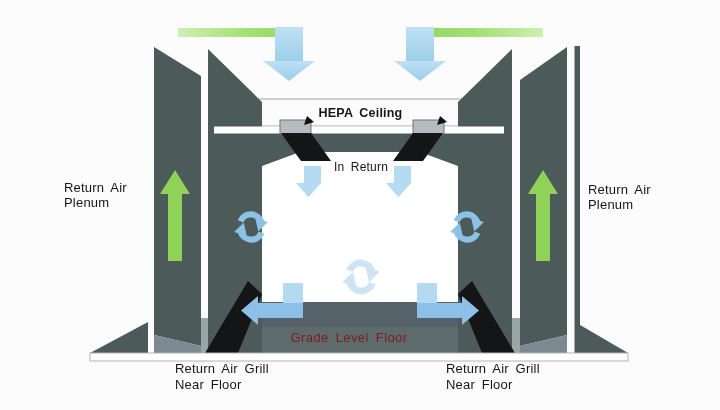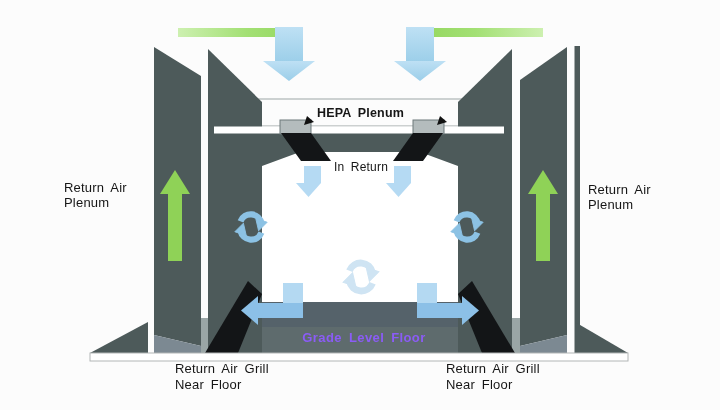--- a/index.html
+++ b/index.html
@@ -7,21 +7,21 @@
          font-family:"Liberation Sans", sans-serif;}
   #stage svg{position:absolute;left:0;top:0;}
   .lbl{position:absolute;color:#161616;font-size:13px;line-height:15px;
        word-spacing:3px;letter-spacing:0.2px;white-space:nowrap;}
   .lbl.center{text-align:center;}
   .lbl.semi{font-weight:400;}
   #hepa-label{left:300px;top:106px;width:121px;font-weight:700;font-size:12.5px;}
   #ceiling-label{left:310px;top:160px;width:102px;font-size:12px;}
   #plenum-left-label{left:64px;top:180px;}
   #plenum-right-label{left:588px;top:182px;}
-  #floor-label{left:294px;top:330px;width:140px;font-weight:700;color:#8b5cf6;letter-spacing:0.4px;}
+  #floor-label{left:279px;top:330px;width:140px;font-weight:400;color:#7f1d1d;letter-spacing:0.4px;}
   #grill-left-label{left:175px;top:361px;font-size:13px;line-height:15.5px;}
   #grill-right-label{left:446px;top:361px;font-size:13px;line-height:15.5px;}
 </style>
 </head>
 <body>
 
 <div id="stage">
 
   <svg width="720" height="410" viewBox="0 0 720 410">
     <defs>
@@ -135,21 +135,21 @@
         <use href="#recirc"></use>
       </g>
     <g transform="translate(448,208) scale(0.95)" stroke="#8cc2e4" fill="#8cc2e4">
         <use href="#recirc"></use>
       </g>
     <g transform="translate(340,256) scale(1.05)" stroke="#cfe4f3" fill="#cfe4f3">
         <use href="#recirc"></use>
       </g>
   </svg>
 
-  <div class="lbl center" id="hepa-label">HEPA Plenum</div>
+  <div class="lbl center" id="hepa-label">HEPA Ceiling</div>
 
   <div class="lbl center" id="ceiling-label">In Return</div>
 
   <div class="lbl semi" id="plenum-left-label">
     <div>Return Air</div>
     <div>Plenum</div>
   </div>
 
   <div class="lbl semi" id="plenum-right-label">
     <div>Return Air</div>

